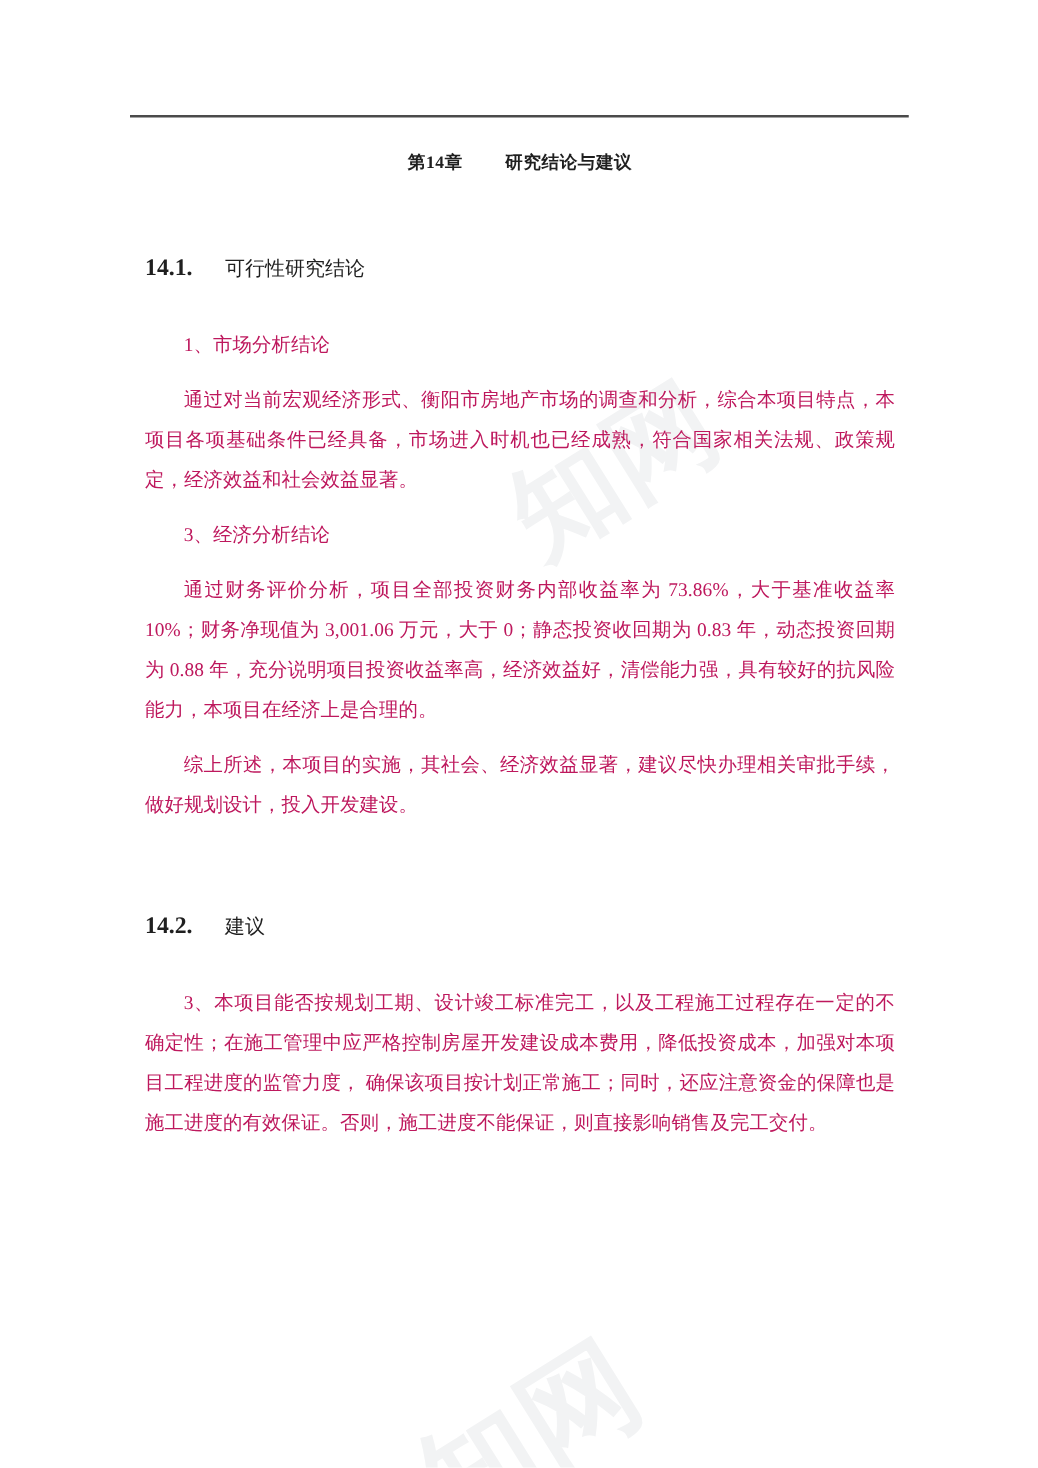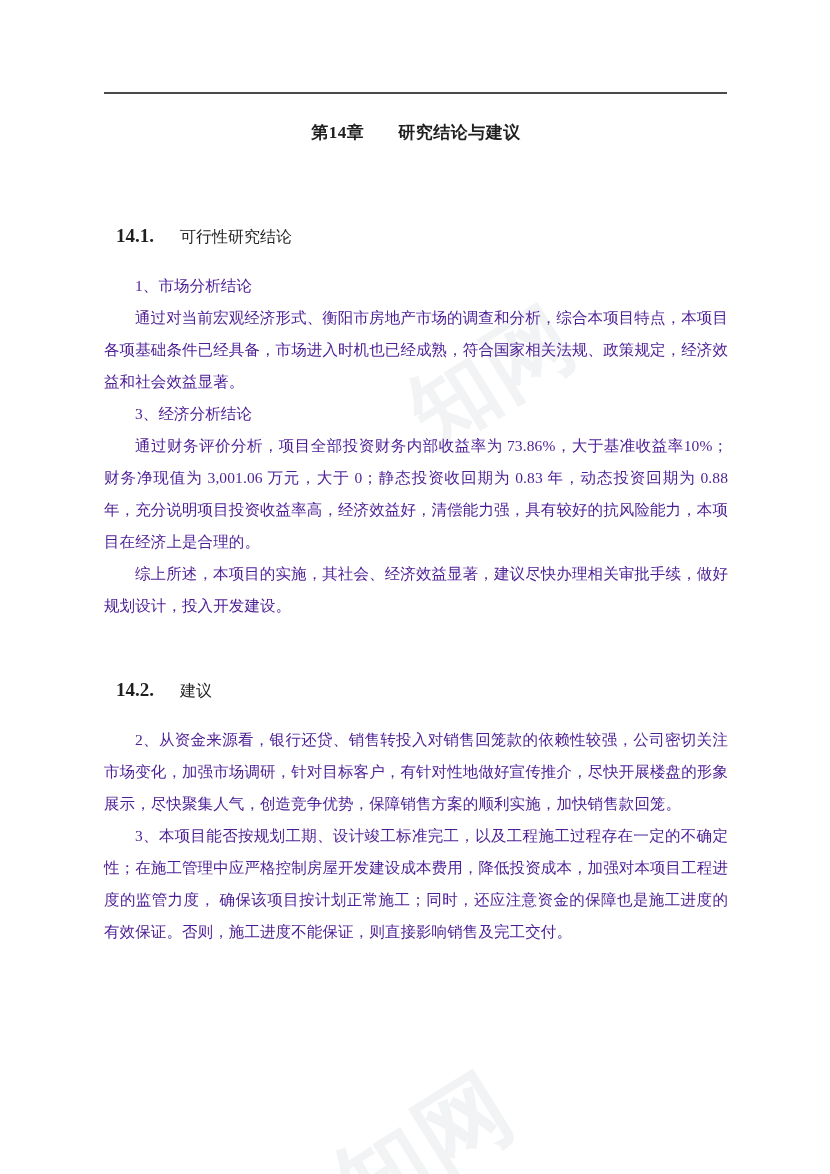--- a/index.html
+++ b/index.html
@@ -67,24 +67,24 @@
     position: absolute;
     left: 104px;
     top: 104px;
     width: 624px;
     z-index: 3;
   }
 
   
   .chapter-title {
     text-align: center;
-    font-size: 17px;
+    font-size: 14px;
     font-weight: 700;
     letter-spacing: 0.5px;
-    margin: 16px 0 16px 0;
+    margin: 16px 0 0 0;
     padding: 0;
     line-height: 1.5;
     color: #1f1f1f;
   }
   .chapter-title .gap {
     display: inline-block;
     width: 34px;
   }
 
   
@@ -102,27 +102,27 @@
     letter-spacing: 0px;
   }
   .section-heading .sec-title {
     font-size: 16px;
     font-weight: 400;
     padding-left: 26px;
   }
 
   
   .para {
-    margin: 0;
+    margin: 12px;
     padding: 0;
     font-size: 15.5px;
     line-height: 32px;
     text-align: justify;
     text-justify: inter-ideograph;
-    color: #4c1d95;
+    color: #be185d;
     letter-spacing: 0.1px;
   }
   .para.indent {
     text-indent: 2em;
   }
 
   
   .sp-title-to-sec { height: 44px; }
   .sp-sec-to-body  { height: 5px; }
   .sp-sec2-before  { height: 38px; }
@@ -164,19 +164,18 @@
 
     <div class="sp-sec2-before"></div>
 
     <h2 class="section-heading">
       <span class="sec-num">14.2.</span><span class="sec-title">建议</span>
     </h2>
 
     <div class="sp-sec-to-body"></div>
 
 
-    <p class="para indent">2、从资金来源看，银行还贷、销售转投入对销售回笼款的依赖性较强，公司密切关注市场变化，加强市场调研，针对目标客户，有针对性地做好宣传推介，尽快开展楼盘的形象展示，尽快聚集人气，创造竞争优势，保障销售方案的顺利实施，加快销售款回笼。</p>
 
     <p class="para indent">3、本项目能否按规划工期、设计竣工标准完工，以及工程施工过程存在一定的不确定性；在施工管理中应严格控制房屋开发建设成本费用，降低投资成本，加强对本项目工程进度的监管力度， 确保该项目按计划正常施工；同时，还应注意资金的保障也是施工进度的有效保证。否则，施工进度不能保证，则直接影响销售及完工交付。</p>
 
 
   </div>
 </div>
 
 </body></html>

